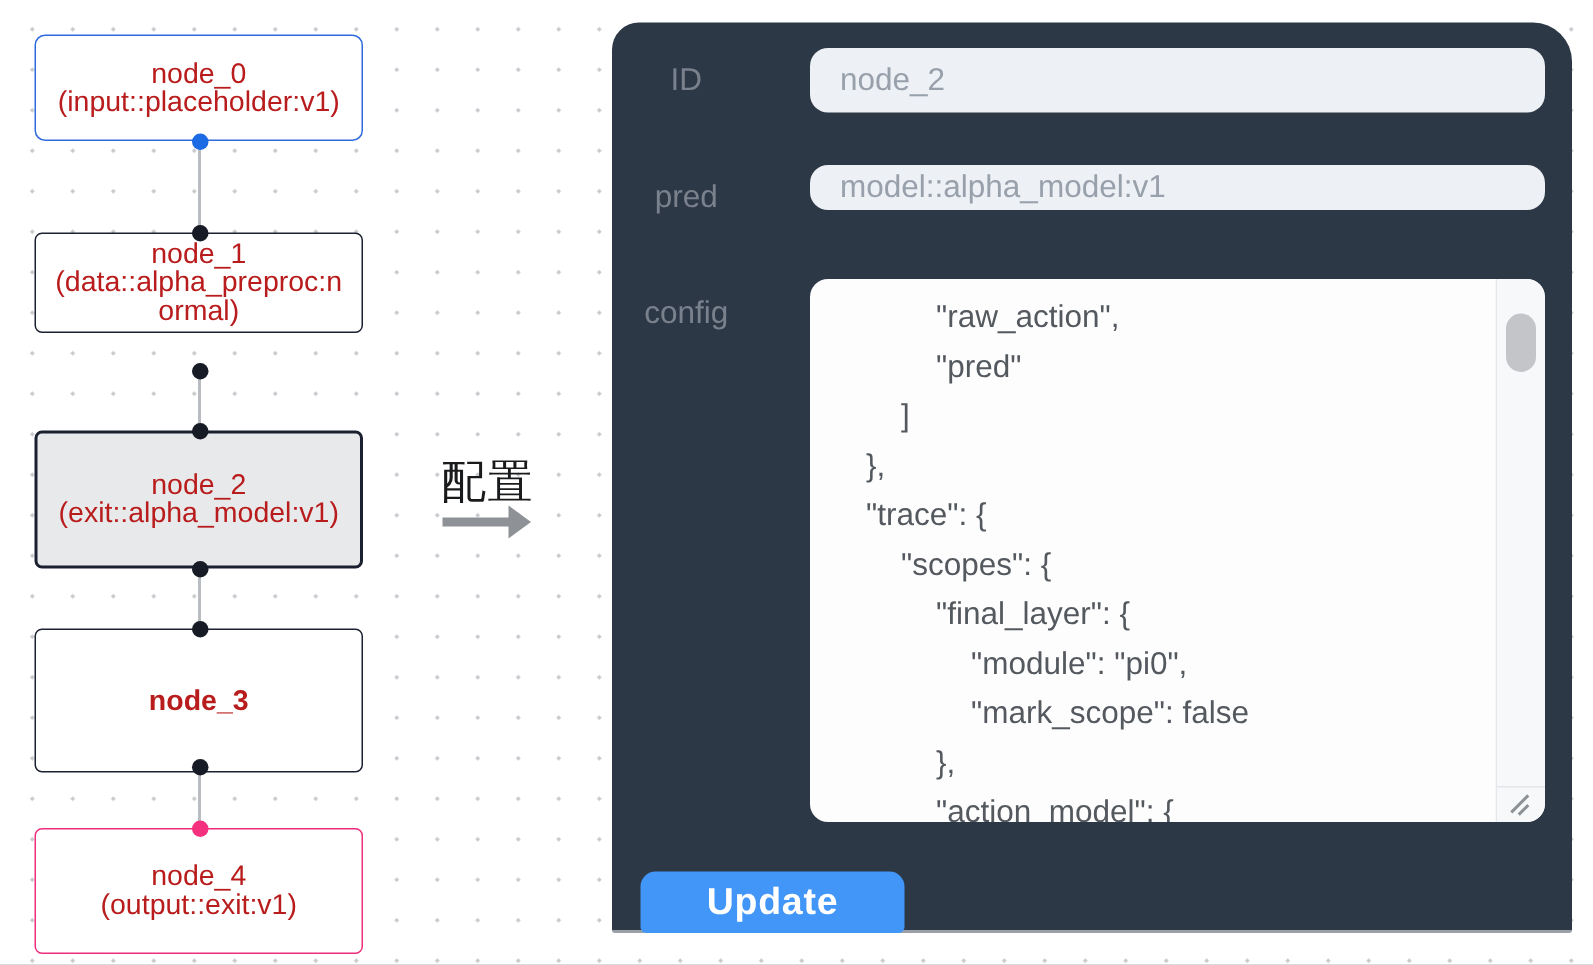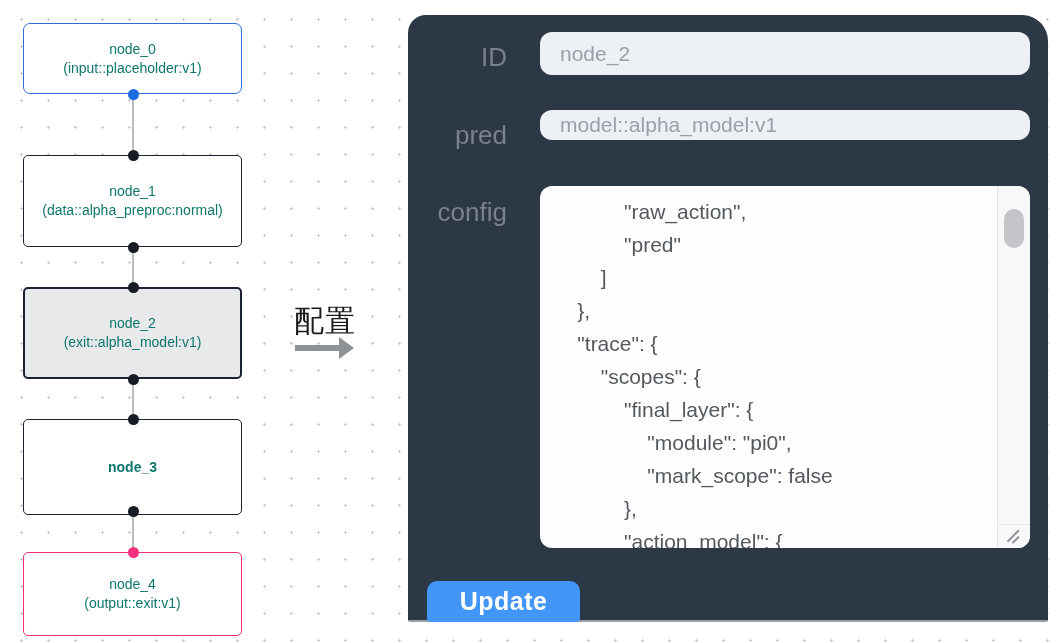--- a/index.html
+++ b/index.html
@@ -15,24 +15,24 @@
   }
 
   
   .node {
     position:absolute; left:23px; width:219px;
     background:#ffffff; border:1.5px solid #1b2130; border-radius:5px;
     display:flex; flex-direction:column; align-items:center; justify-content:center;
     text-align:center; padding:4px 10px; z-index:2;
   }
   .node .n-name, .node .n-type {
-    font-size:14px; line-height:19px; color:#0f766e; word-break:break-all;
+    font-size:19px; line-height:19px; color:#b91c1c; word-break:break-all;
   }
   #node-0 { top:23px;  height:71px; border-color:#2f6bdf; border-radius:7px; }
-  #node-1 { top:155px; height:92px; }
+  #node-1 { top:155px; height:67px; }
   #node-2 { top:287px; height:92px; border-width:2.5px; background:#e8e9eb; }
   #node-3 { top:419px; height:96px;font-weight:bold; }
   #node-4 { top:552px; height:84px; border-color:#ee2e7c; }
 
   .edge {
     position:absolute; left:132px; width:2px; background:#b9bcc0; z-index:1;
   }
   #edge-0 { top:94px;  height:62px; }
   #edge-1 { top:246px; height:42px; }
   #edge-2 { top:378px; height:42px; }
@@ -67,22 +67,22 @@
     border-left:15px solid #8e9296;
   }
 
   
   #config-panel {
     position:absolute; left:408px; top:15px; width:640px; height:607px;
     background:#2d3847; border-radius:18px 26px 2px 2px; z-index:5;
     border-bottom:2px solid #9aa0a6;
   }
   .field-label {
-    position:absolute; left:0; width:99px; text-align:right;
-    font-size:26px; color:#79818c;
+    position:absolute; left:0; width:99px; text-align:center;
+    font-size:21px; color:#79818c;
   }
   #label-id     { top:27px; }
   #label-type   { top:105px; }
   #label-config { top:182px; }
 
   .text-input {
     position:absolute; left:132px; width:490px; height:43px;
     background:#edf0f4; border:none; outline:none; border-radius:12px;
     font-family:"Liberation Sans", sans-serif;
     font-size:21px; color:#98a0ab; padding:0 20px;
@@ -114,21 +114,21 @@
     position:absolute; right:0; bottom:0; width:33px; height:24px;
     border-top:1px solid #e4e6e9;
   }
   .resize-line {
     position:absolute; background:#8d9196; height:1.5px; transform:rotate(-45deg);
   }
   #resize-line-1 { width:16px; left:8px; top:10px; }
   #resize-line-2 { width:9px;  left:14px; top:14px; }
 
   #update-button {
-    position:absolute; left:19px; top:566px; width:153px; height:41px;
+    position:absolute; left:19px; top:566px; width:176px; height:41px;
     background:#4296f7; color:#ffffff; border:none; outline:none;
     border-radius:10px 10px 4px 4px;
     font-family:"Liberation Sans", sans-serif;
     font-size:25px; font-weight:bold; letter-spacing:0.5px; cursor:pointer;
   }
 </style>
 </head>
 <body>
 
 <div id="stage">

